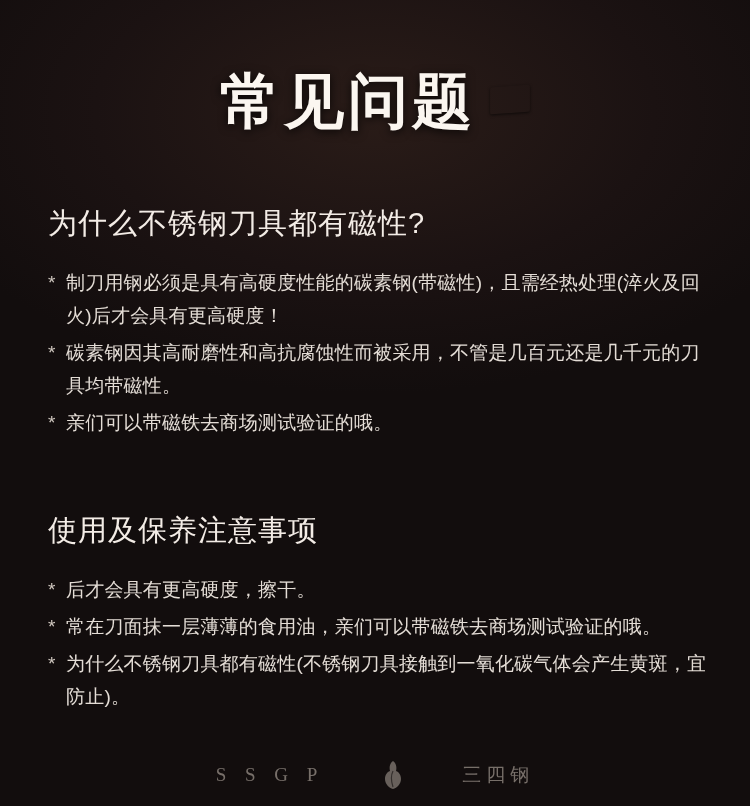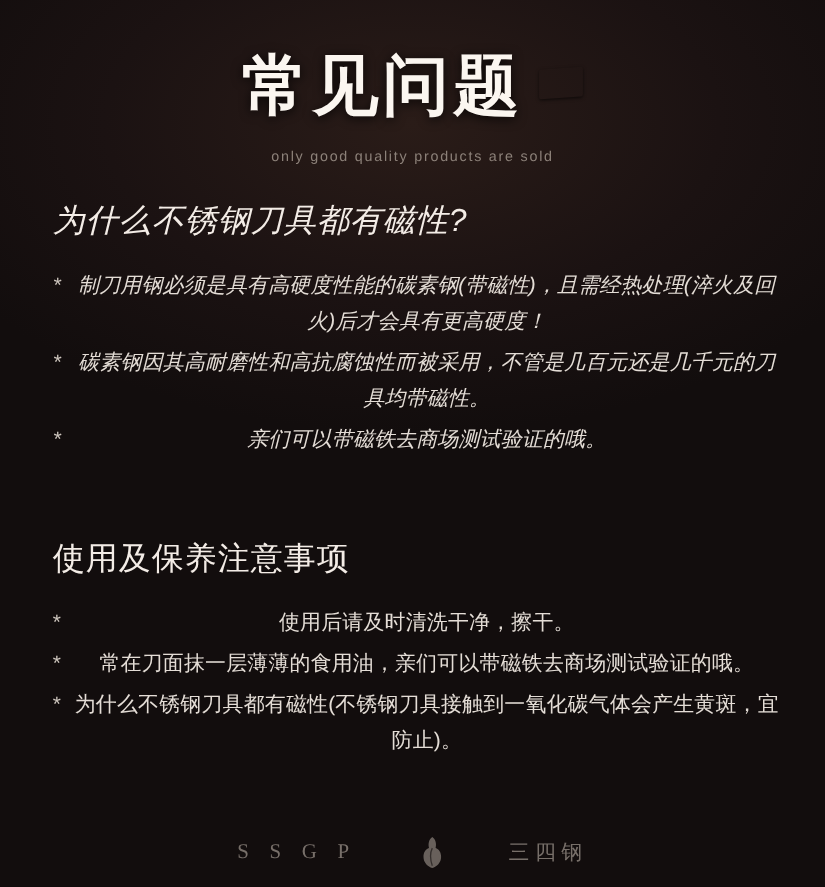--- a/index.html
+++ b/index.html
@@ -19,21 +19,21 @@
     position: relative;
     width: 750px;
     height: 806px;
     background:
       radial-gradient(ellipse 620px 360px at 50% 14%, #2a1c18 0%, #1b1212 45%, #120d0d 78%),
       #100b0b;
   }
 
   
   .header {
-    padding-top: 48px;
+    padding-top: 72px;
     text-align: center;
   }
   .title-row {
     display: inline-flex;
     align-items: flex-start;
     justify-content: center;
     gap: 14px;
   }
   .main-title {
     font-size: 60px;
@@ -64,21 +64,21 @@
     letter-spacing: 1.6px;
     color: #8c8179;
     font-family: "Liberation Sans", sans-serif;
   }
 
   
   .section {
     margin-left: 48px;
     margin-right: 40px;
   }
-  .section.first { margin-top: 32px; font-style: italic; }
+  .section.first { margin-top: 72px; }
   .section.second { margin-top: 72px; }
 
   .section-title {
     font-size: 29px;
     font-weight: normal;
     color: #f3ece6;
     letter-spacing: 1px;
     margin-bottom: 22px;
   }
 
@@ -99,21 +99,20 @@
     color: #cfc7bf;
     font-size: 19px;
     line-height: 33px;
     width: 18px;
     flex: 0 0 18px;
     text-align: left;
   }
   .qa-text {
     flex: 1;
     letter-spacing: 0.2px;
-    text-align: center;
   }
 
   
   .footer {
     position: absolute;
     left: 0;
     bottom: 14px;
     width: 750px;
     display: flex;
     align-items: center;
@@ -148,21 +147,20 @@
 
   <div class="header">
     <div class="title-row">
       <div class="main-title">常见问题</div>
       <span class="flag">
         <span class="band b1"></span>
         <span class="band b2"></span>
         <span class="band b3"></span>
       </span>
     </div>
-    <div class="subtitle">only good quality products are sold</div>
   </div>
 
   <div class="section first">
     <div class="section-title">为什么不锈钢刀具都有磁性?</div>
     <ul class="qa-list">
       <li class="qa-item">
         <span class="bullet">*</span>
         <span class="qa-text">制刀用钢必须是具有高硬度性能的碳素钢(带磁性)，且需经热处理(淬火及回火)后才会具有更高硬度！</span>
       </li>
       <li class="qa-item">
@@ -174,21 +172,21 @@
         <span class="qa-text">亲们可以带磁铁去商场测试验证的哦。</span>
       </li>
     </ul>
   </div>
 
   <div class="section second">
     <div class="section-title">使用及保养注意事项</div>
     <ul class="qa-list">
       <li class="qa-item">
         <span class="bullet">*</span>
-        <span class="qa-text">使用后请及时清洗干净，擦干。</span>
+        <span class="qa-text">后才会具有更高硬度，擦干。</span>
       </li>
       <li class="qa-item">
         <span class="bullet">*</span>
         <span class="qa-text">常在刀面抹一层薄薄的食用油，亲们可以带磁铁去商场测试验证的哦。</span>
       </li>
       <li class="qa-item">
         <span class="bullet">*</span>
         <span class="qa-text">为什么不锈钢刀具都有磁性(不锈钢刀具接触到一氧化碳气体会产生黄斑，宜防止)。</span>
       </li>
     </ul>

